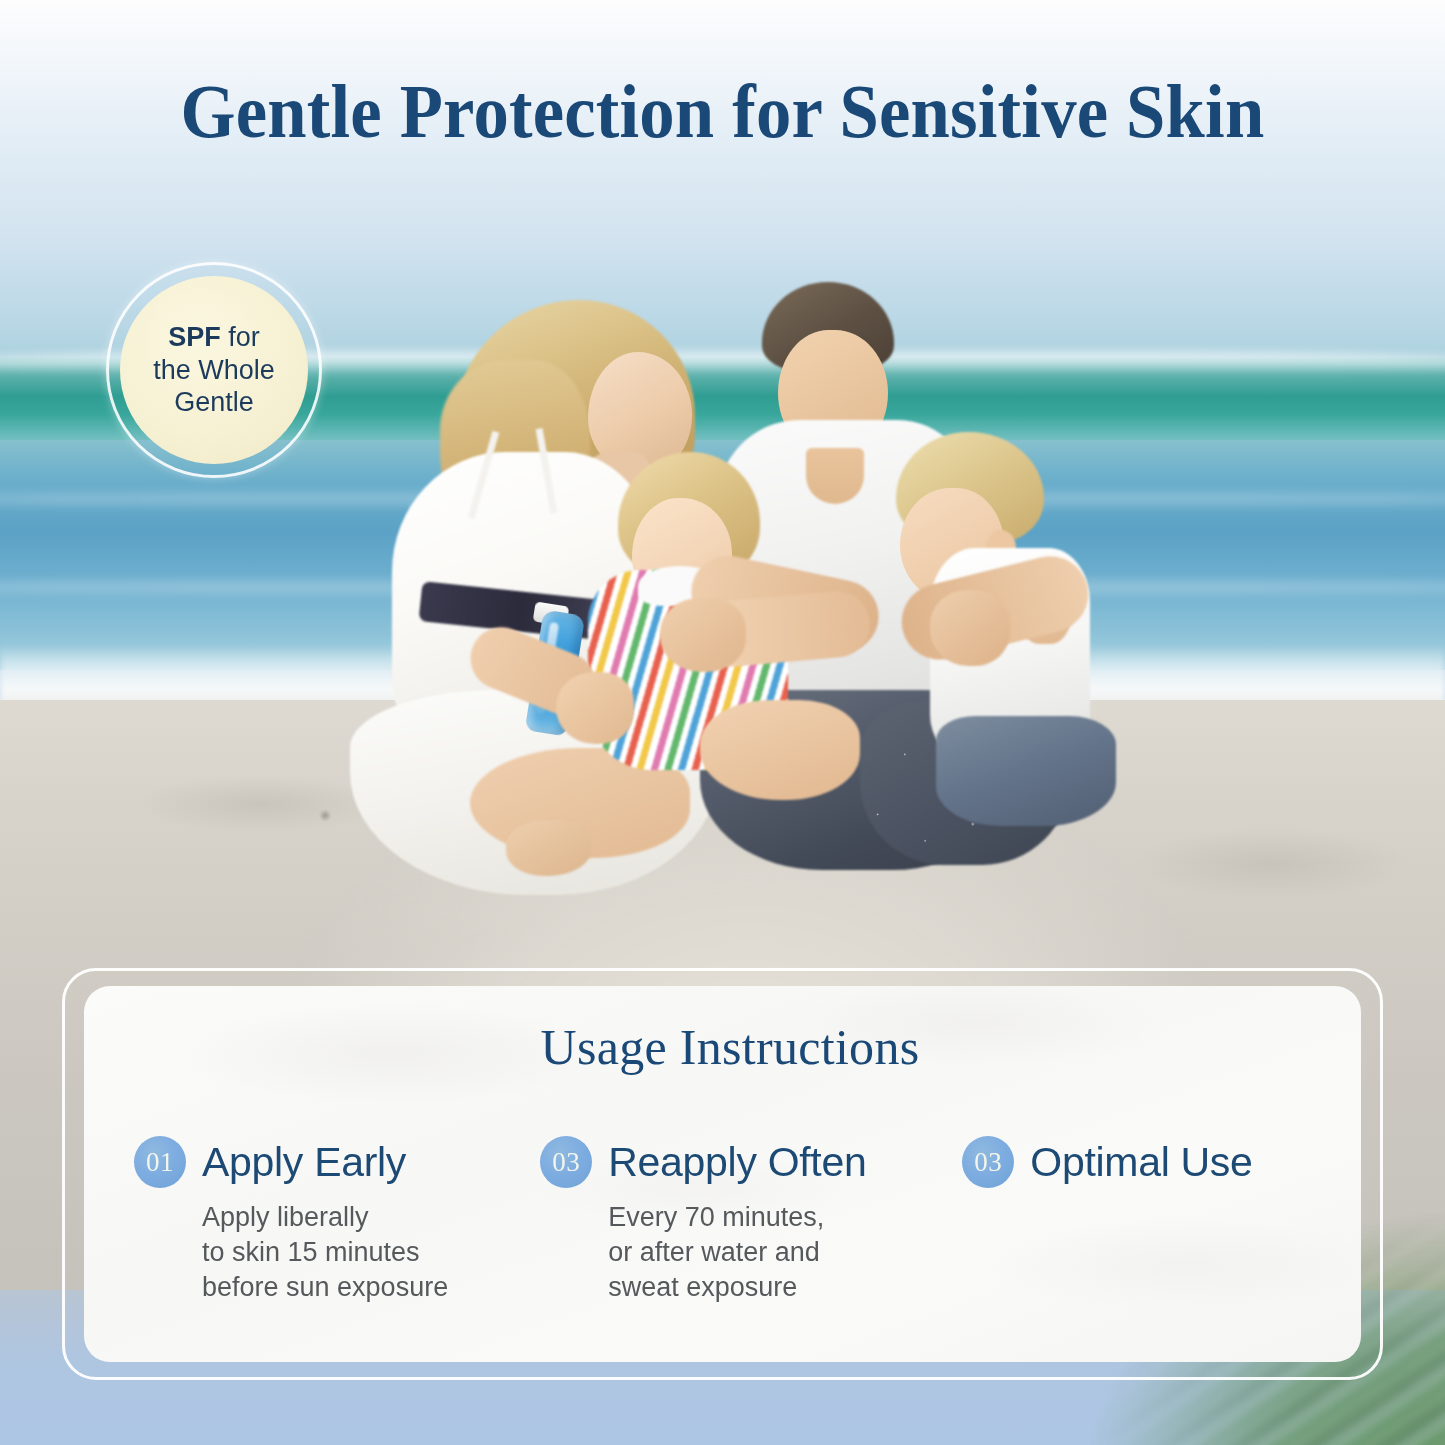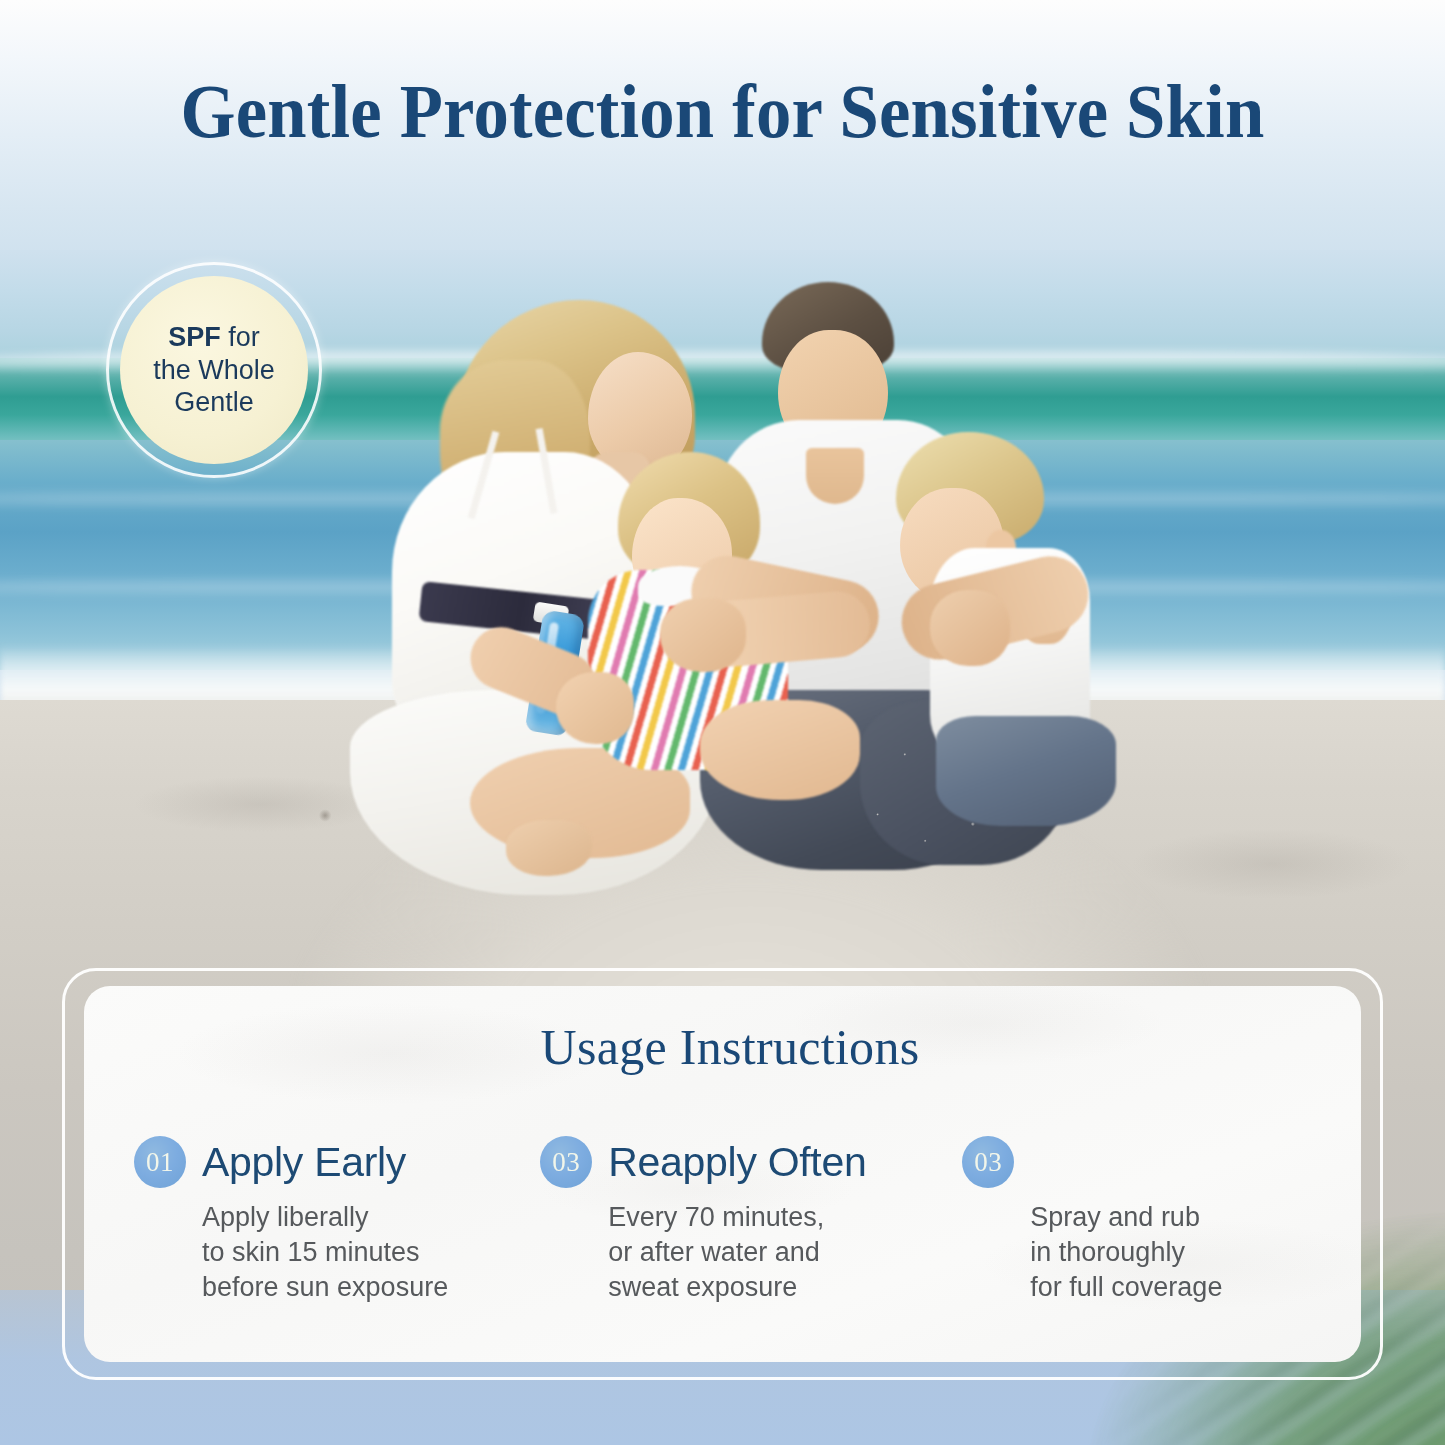--- a/index.html
+++ b/index.html
@@ -665,22 +665,20 @@
           <div class="step-title">Reapply Often</div>
         </div>
         <div class="step-body">Every 70 minutes,
 or after water and
 sweat exposure</div>
       </div>
 
       <div class="step step-3">
         <div class="step-head">
           <div class="step-num">03</div>
+          <div class="step-title">Optimal Use</div>
         </div>
-        <div class="step-body">Spray and rub
-in thoroughly
-for full coverage</div>
       </div>
 
     </div>
   </div>
 
 </div>
 
 </body></html>

